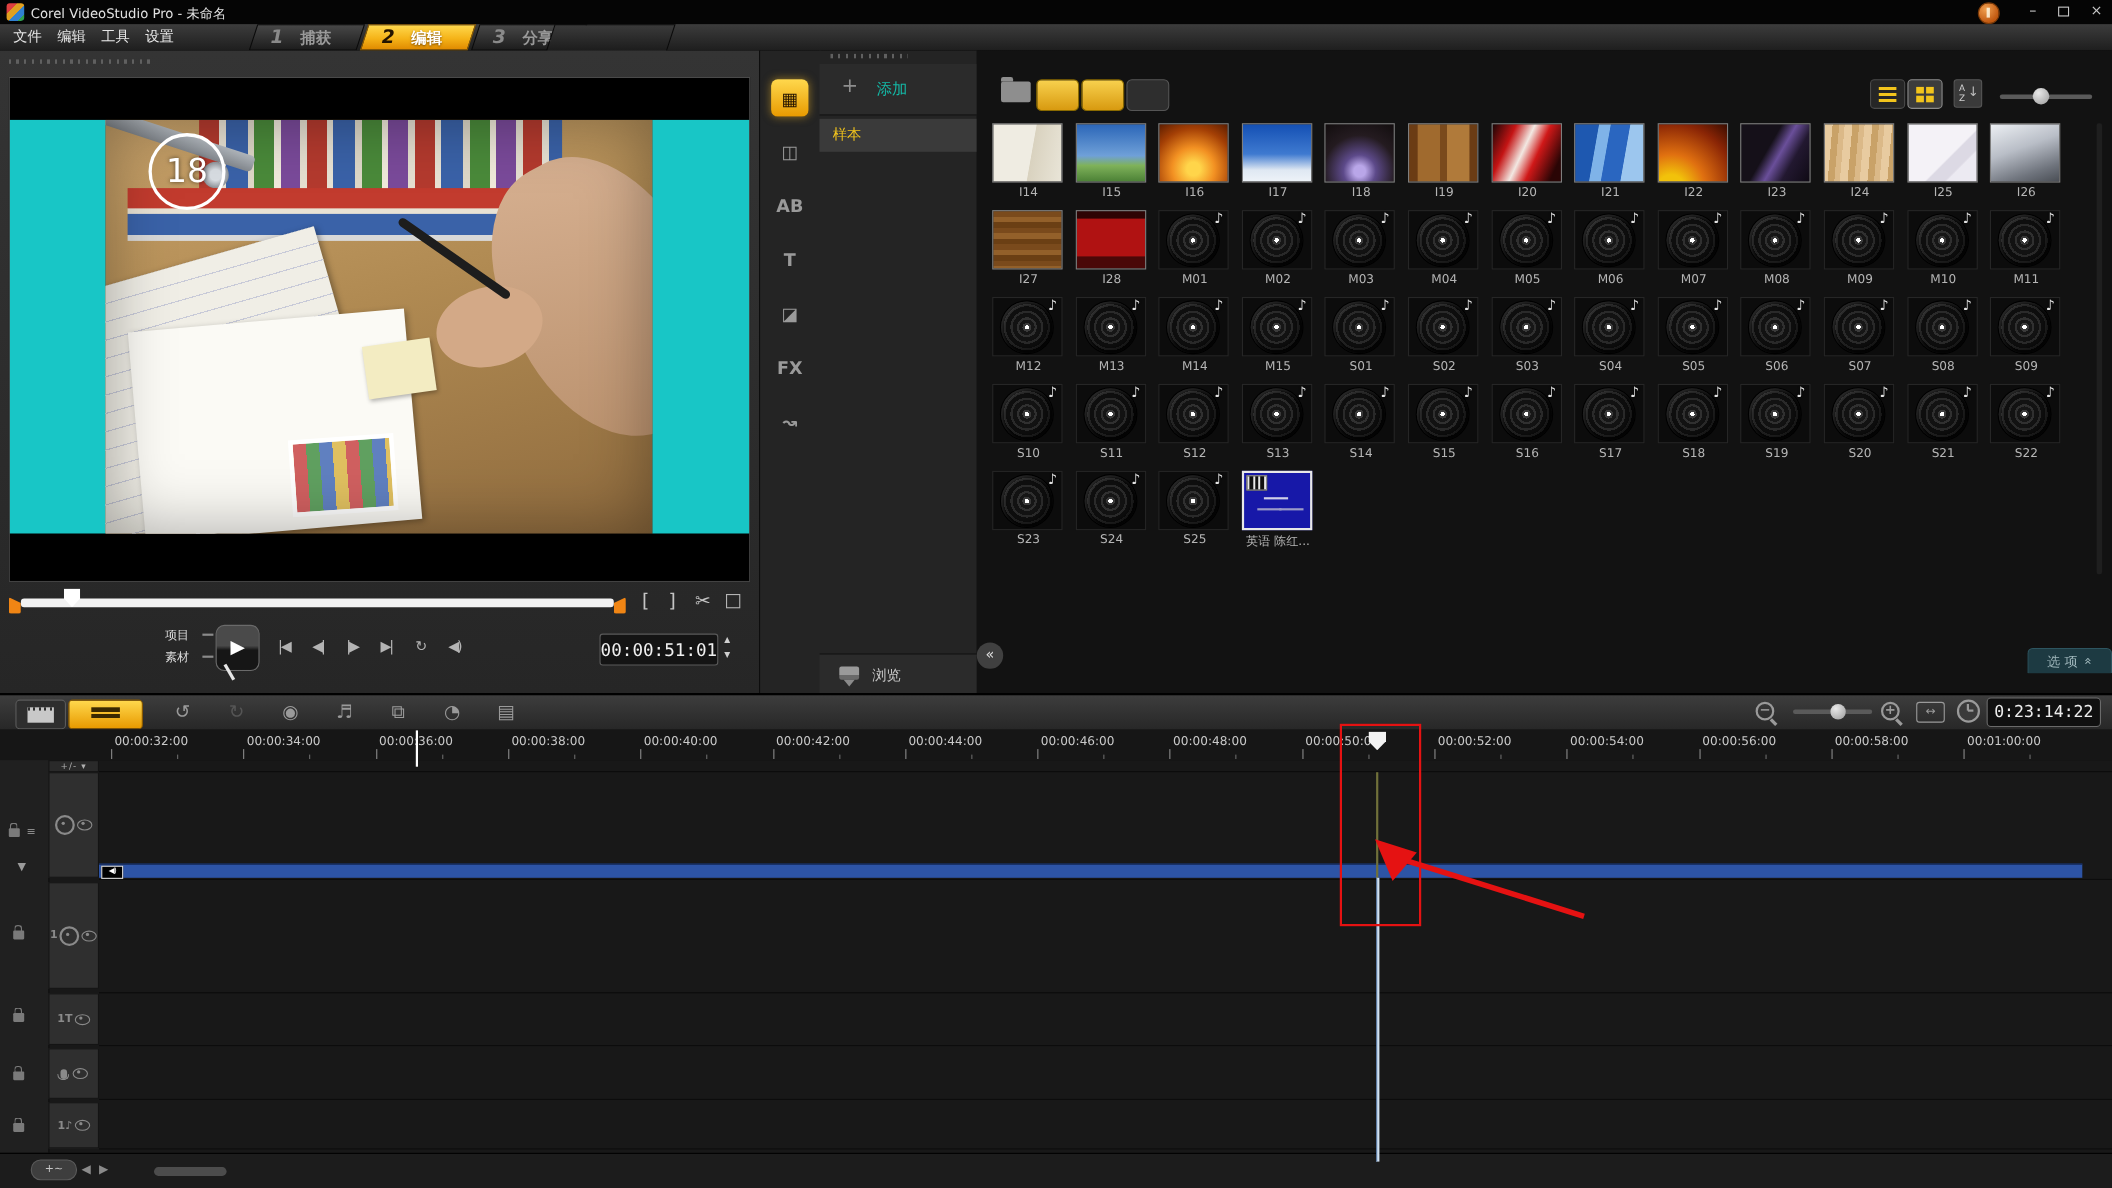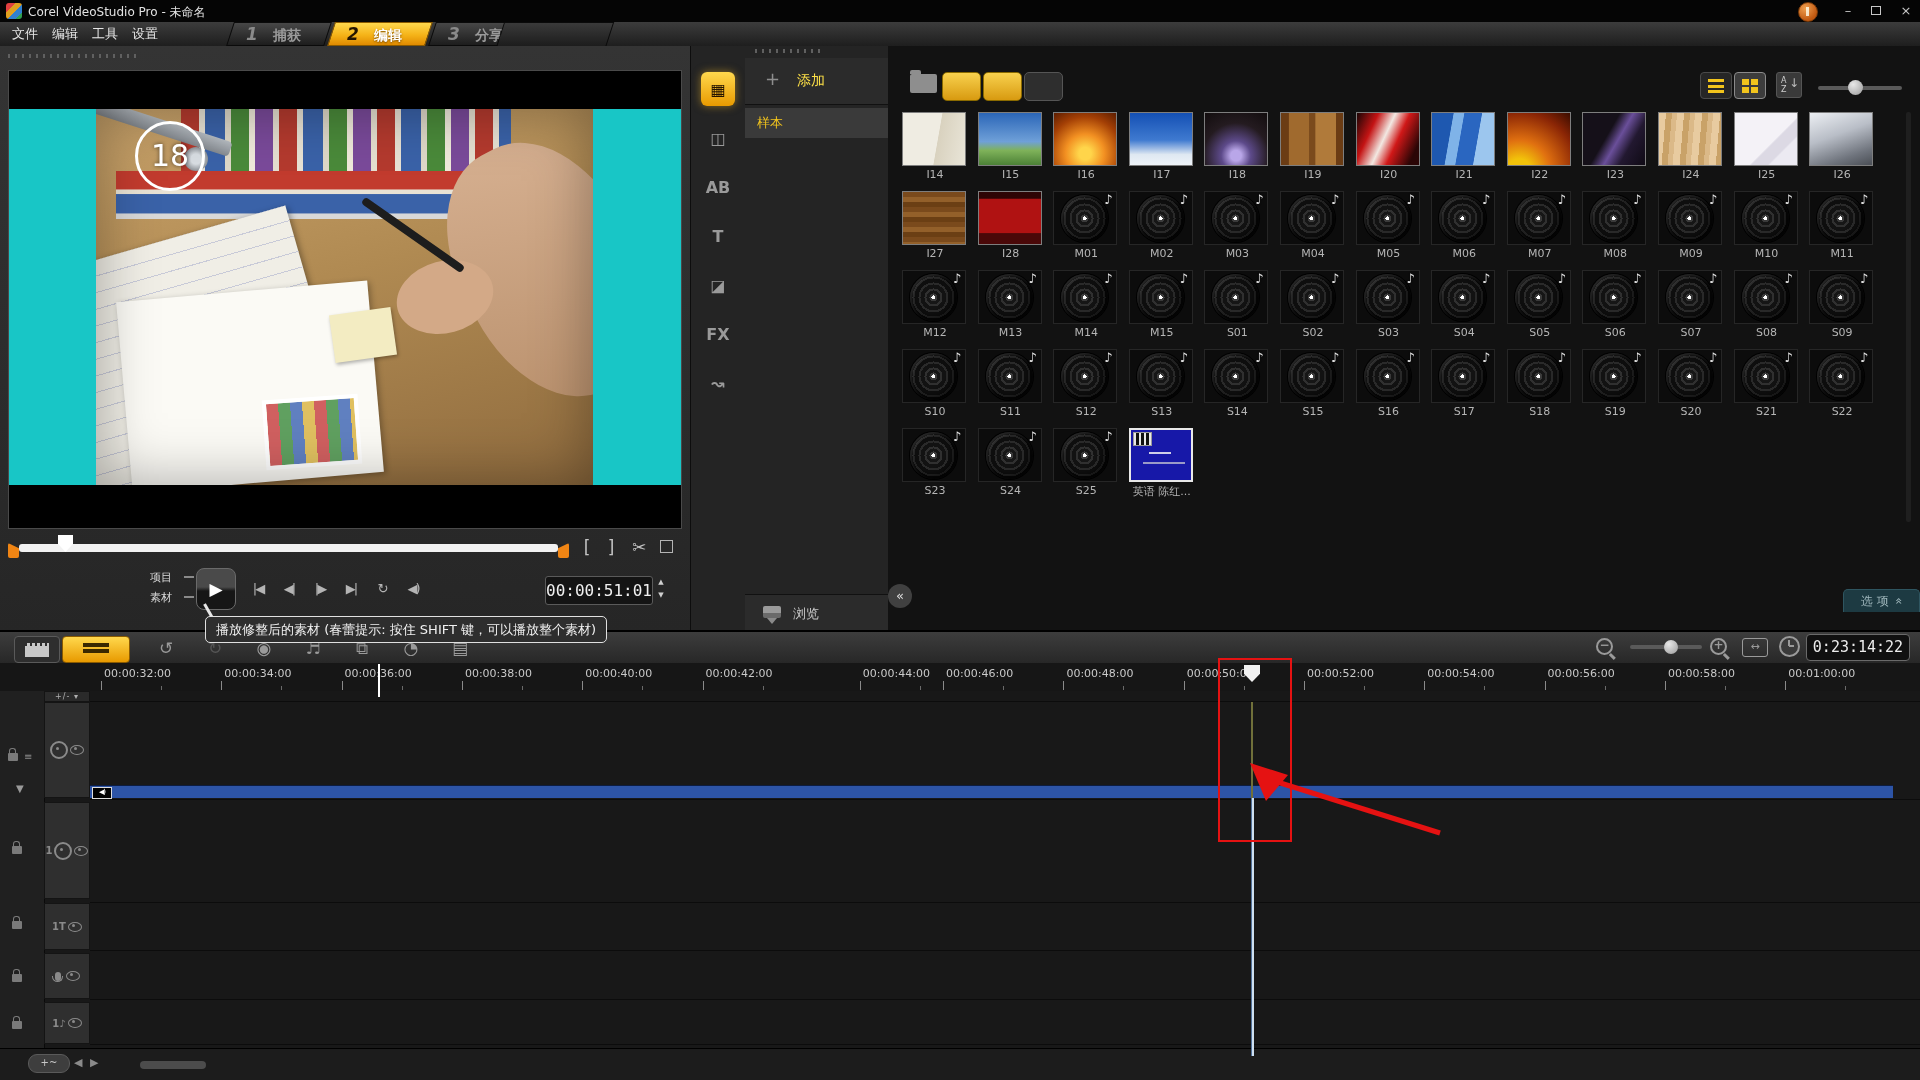--- a/index.html
+++ b/index.html
@@ -93,21 +93,21 @@
   
   #nav-rail{position:absolute;left:690px;top:46px;width:55px;height:585px;background:#242424;
     border-left:1px solid #0d0d0d;border-right:1px solid #0d0d0d;}
   .nav-item{position:absolute;left:10px;width:34px;height:34px;border-radius:6px;color:#9a9a9a;
     display:flex;align-items:center;justify-content:center;font-size:16px;font-weight:bold;}
   .nav-item.active{background:linear-gradient(180deg,#ffd84d,#e89a00);color:#241400;box-shadow:0 0 8px rgba(250,190,40,.5);}
   
   #lib-side{position:absolute;left:745px;top:46px;width:143px;height:585px;background:#242424;border-right:1px solid #0d0d0d;}
   #lib-add{position:absolute;left:0;top:12px;width:143px;height:46px;background:#2b2b2b;border-bottom:1px solid #111;}
   #lib-add .plus{position:absolute;left:20px;top:10px;font-size:18px;color:#8e8e8e;}
-  #lib-add .albl{position:absolute;left:52px;top:14px;font-size:14px;color:#fde047;}
+  #lib-add .albl{position:absolute;left:52px;top:14px;font-size:14px;color:#14b8a6;}
   #lib-cat{position:absolute;left:0;top:62px;width:143px;height:30px;background:#3a3a3a;
     font-size:13px;color:#f2c41c;line-height:30px;padding-left:12px;box-sizing:border-box;}
   #lib-browse{position:absolute;left:0;top:548px;width:143px;height:37px;background:#2b2b2b;border-top:1px solid #111;}
   .ic-screen{position:absolute;left:18px;top:11px;width:18px;height:12px;background:linear-gradient(180deg,#9a9a9a 0 60%,#6a6a6a 60%);border-radius:2px;}
   .ic-screen::after{content:'';position:absolute;left:4px;top:12px;border-left:5px solid transparent;border-right:5px solid transparent;border-top:6px solid #8a8a8a;}
   #lib-browse .blbl{position:absolute;left:48px;top:10px;font-size:13px;color:#c8c8c8;}
   #collapse-btn{position:absolute;left:888px;top:584px;width:24px;height:24px;border-radius:50%;background:#404040;
     color:#e0e0e0;font-size:13px;text-align:center;line-height:23px;z-index:5;}
   
   #lib-main{position:absolute;left:888px;top:46px;width:1032px;height:585px;background:#121212;}
@@ -313,21 +313,20 @@
         <div class="tbtn n-next-frame-button" style="top: 532px; left: 306px;"><span>|▶</span></div>
         <div class="tbtn n-end-button" style="top: 532px; left: 337px;"><span>▶|</span></div>
         <div class="tbtn n-repeat-button" style="top: 532px; left: 368px;"><span>↻</span></div>
         <div class="tbtn n-volume-button" style="top: 532px; left: 399px;"><span>◀)</span></div>
       </div>
     <div id="pv-timecode" style="top:530px;">00:00:51:01</div>
     <div id="pv-spin" style="top:530px;">▲<br>▼</div>
   </div>
 
   <div id="tooltip-callout"></div>
-  <div id="tooltip">播放修整后的素材 (春蕾提示: 按住 SHIFT 键，可以播放整个素材)</div>
 
   <div id="nav-rail">
     <div style="position:absolute;inset:0;">
 
     <div class="nav-item active n-media-library-icon" style="top: 26px;">
           <span>▦</span>
         </div>
         <div class="nav-item n-transitions-icon" style="top: 75px;">
           <span>◫</span>
         </div>
@@ -649,21 +648,21 @@
 
   <div id="ruler">
     <div style="position:absolute;inset:0;">
 
     <div class="rt" style="left: 104px;"><span>00:00:32:00</span></div>
         <div class="rt" style="left: 224.3px;"><span>00:00:34:00</span></div>
         <div class="rt" style="left: 344.6px;"><span>00:00:36:00</span></div>
         <div class="rt" style="left: 464.9px;"><span>00:00:38:00</span></div>
         <div class="rt" style="left: 585.2px;"><span>00:00:40:00</span></div>
         <div class="rt" style="left: 705.5px;"><span>00:00:42:00</span></div>
-        <div class="rt" style="left: 825.8px; margin-left: 37px;"><span>00:00:44:00</span></div>
+        <div class="rt" style="left: 825.8px;"><span>00:00:44:00</span></div>
         <div class="rt" style="left: 946.1px;"><span>00:00:46:00</span></div>
         <div class="rt" style="left: 1066.4px;"><span>00:00:48:00</span></div>
         <div class="rt" style="left: 1186.7px;"><span>00:00:50:00</span></div>
         <div class="rt" style="left: 1307px;"><span>00:00:52:00</span></div>
         <div class="rt" style="left: 1427.3px;"><span>00:00:54:00</span></div>
         <div class="rt" style="left: 1547.6px;"><span>00:00:56:00</span></div>
         <div class="rt" style="left: 1667.9px;"><span>00:00:58:00</span></div>
         <div class="rt" style="left: 1788.2px;"><span>00:01:00:00</span></div>
       </div>
   </div>

